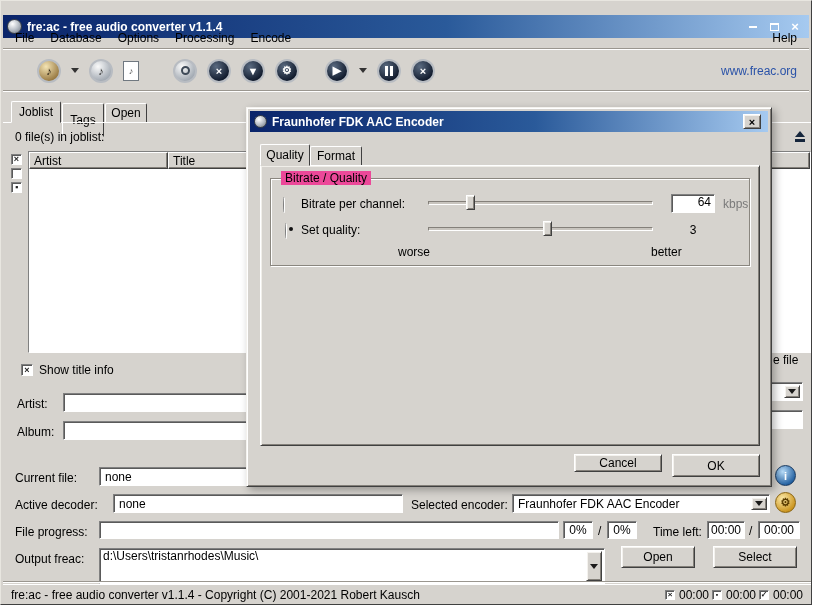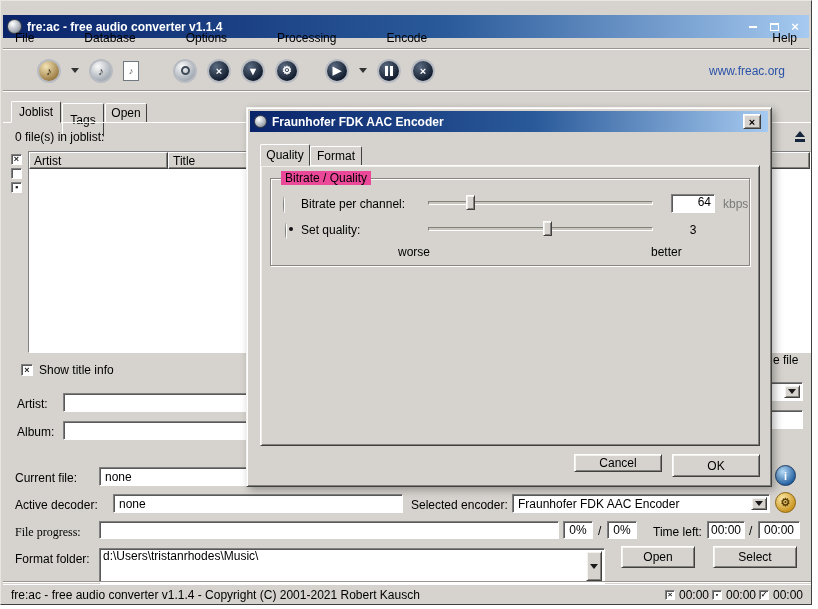--- a/index.html
+++ b/index.html
@@ -35,21 +35,21 @@
           display:flex; align-items:center; justify-content:center; color:#fff; font-size:11px; font-weight:bold; }
   .disc.dark   { background:radial-gradient(circle at 35% 28%, #5a6a80, #101a2c 75%); }
   .disc.gold   { background:radial-gradient(circle at 35% 28%, #f4e4b4, #907038 82%); color:#2a2013; }
   .disc.silver { background:radial-gradient(circle at 35% 28%, #fafafa, #9aa2ac 82%); color:#333; }
   .caret { width:0; height:0; border-left:4px solid transparent; border-right:4px solid transparent;
            border-top:5px solid #333; }
   .ring { width:9px; height:9px; border:2px solid #3e4a58; border-radius:50%; }
   .page-ic { width:16px; height:20px; background:#fff; border:1px solid #707880; flex:none;
              display:flex; align-items:center; justify-content:center; font-size:9px; color:#555; }
   .pause-g { width:8px; height:10px; border-left:3px solid #fff; border-right:3px solid #fff; }
-  .weblink { margin-left:auto; margin-right:24px; color:#2a52a8; }
+  .weblink { margin-left:auto; margin-right:12px; color:#2a52a8; }
 
   
   .tab { position:absolute; background:#d6d3ce; border:1px solid;
          border-color:#fff #404040 #d6d3ce #fff; border-radius:2px 2px 0 0;
          display:flex; align-items:center; justify-content:center; }
   .tabline { position:absolute; border-top:1px solid #fff; }
 
   
   .sunken { background:#fff; border:1px solid; border-color:#808080 #fff #fff #808080;
             box-shadow:inset 1px 1px 0 #5a5a5a; }
@@ -125,21 +125,21 @@
       <span class="wb">
           <span class="min-g"></span>
         </span>
       <span class="wb">
           <span class="max-g"></span>
         </span>
       <span class="wb close">×</span>
     </span>
   </div>
 
-  <div class="menubar abs" style="left:2px; top:27px; width:806px; height:20px;gap:34px;">
+  <div class="menubar abs" style="left:2px; top:27px; width:806px; height:20px;">
     <span class="menu-item">File</span>
     <span class="menu-item">Database</span>
     <span class="menu-item">Options</span>
     <span class="menu-item">Processing</span>
     <span class="menu-item">Encode</span>
     <span class="menu-help">Help</span>
   </div>
 
   <div class="etched abs" style="left:2px; top:47px; width:806px;"></div>
 
@@ -224,39 +224,39 @@
   </div>
   <div class="abs" style="left:410px; top:497px;">Selected encoder:</div>
   <div class="sunken field abs" style="left:511px; top:493px; width:258px; height:19px;">
     <span>Fraunhofer FDK AAC Encoder</span>
     <span class="btn combo-btn">
         <span class="dn"></span>
       </span>
   </div>
   <div class="round-btn yellow abs" style="left:774px; top:491px;">⚙</div>
 
-  <div class="abs" style="left:14px; top:524px;font-family:Liberation Serif, serif;">File progress:</div>
+  <div class="abs" style="left:14px; top:524px;">File progress:</div>
   <div class="sunken abs" style="left:98px; top:520px; width:460px; height:18px;"></div>
   <div class="sunken field abs" style="left:562px; top:520px; width:30px; height:18px; justify-content:center;">
     <span>0%</span>
   </div>
   <div class="abs" style="left:597px; top:523px;">/</div>
   <div class="sunken field abs" style="left:606px; top:520px; width:30px; height:18px; justify-content:center;">
     <span>0%</span>
   </div>
   <div class="abs" style="left:652px; top:524px;">Time left:</div>
   <div class="sunken field abs" style="left:706px; top:520px; width:38px; height:18px; justify-content:center;">
     <span>00:00</span>
   </div>
   <div class="abs" style="left:748px; top:523px;">/</div>
   <div class="sunken field abs" style="left:757px; top:520px; width:42px; height:18px; justify-content:center;">
     <span>00:00</span>
   </div>
 
-  <div class="abs" style="left:14px; top:551px;">Format folder:</div>
+  <div class="abs" style="left:14px; top:551px;">Output freac:</div>
   <div class="sunken abs" style="left:98px; top:547px; width:506px; height:36px;">
     <input class="val" value="d:\Users\tristanrhodes\Music\" style="">
     <span class="btn combo-btn">
         <span class="dn"></span>
       </span>
   </div>
   <div class="btn abs" style="left:620px; top:545px; width:74px; height:22px;">
     <span>Open</span>
   </div>
   <div class="btn abs" style="left:712px; top:545px; width:84px; height:22px;">

